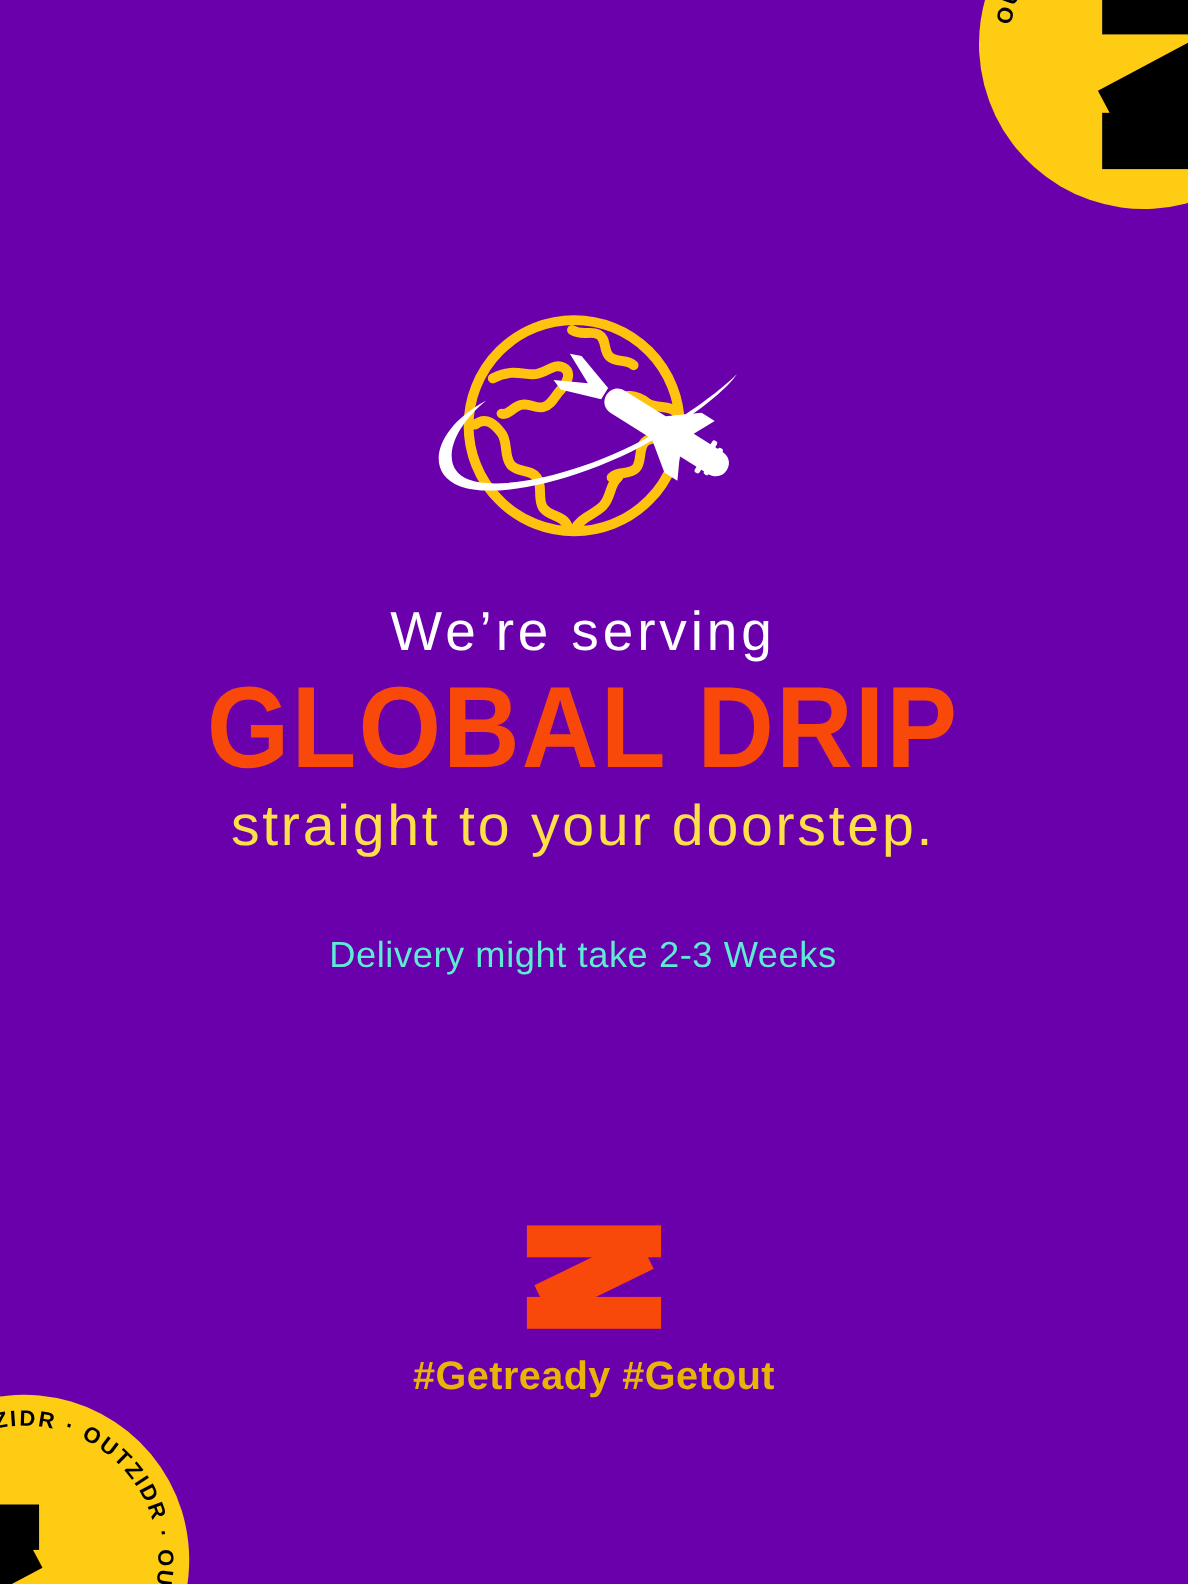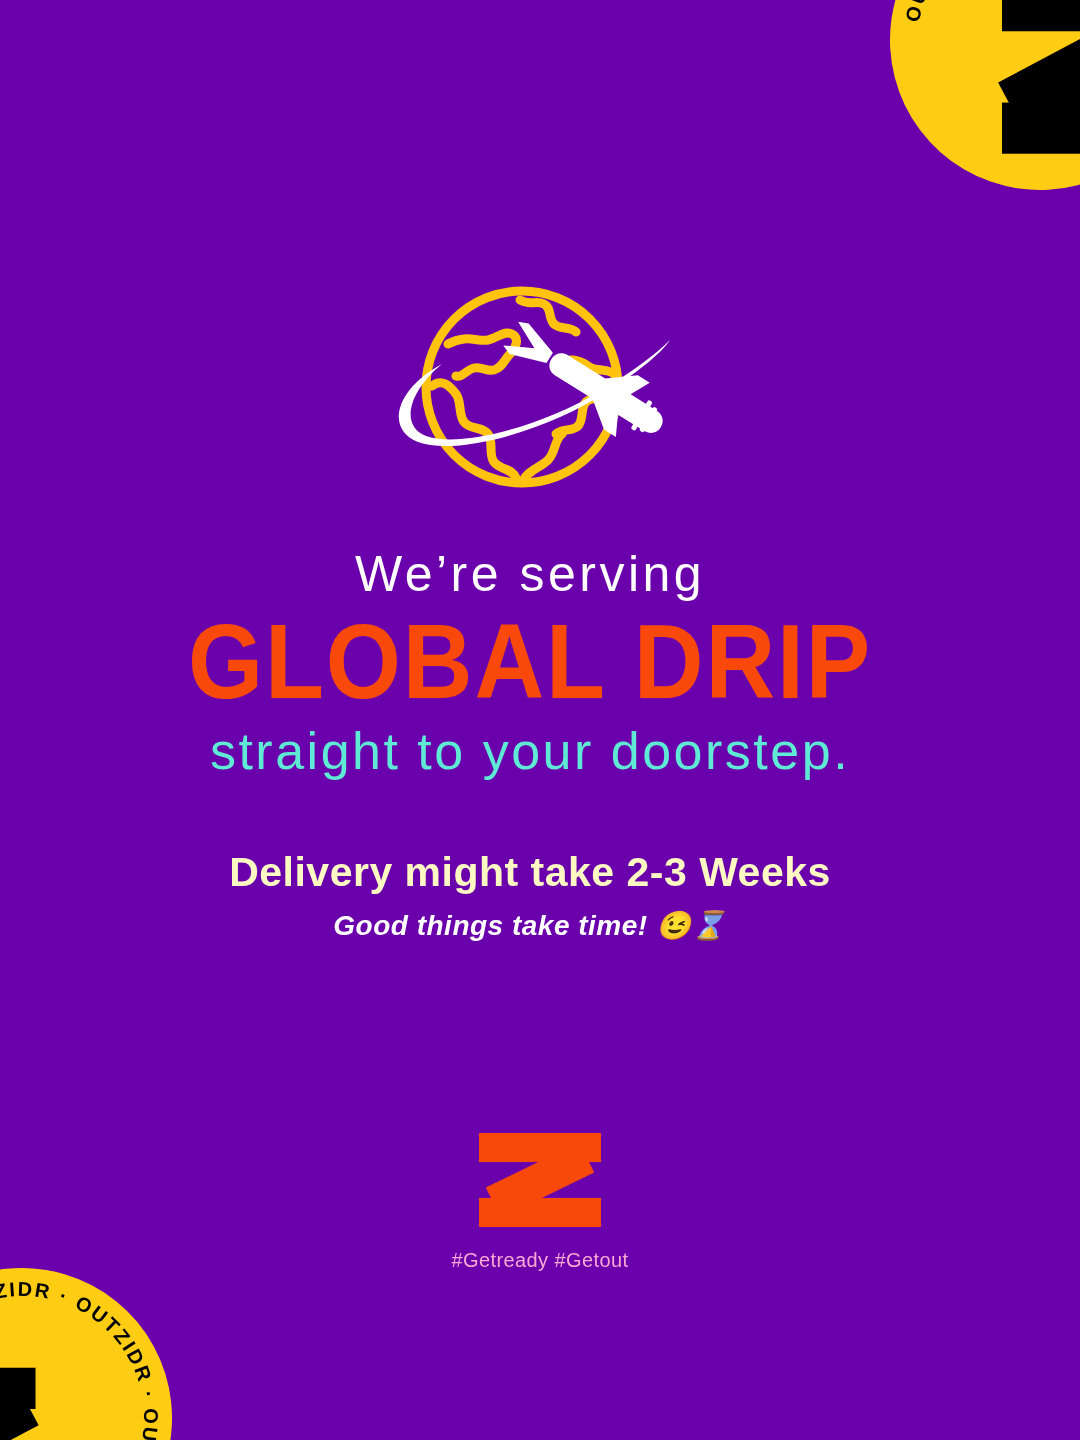--- a/index.html
+++ b/index.html
@@ -116,31 +116,31 @@
     color: #F9490A;
     font-size: 105px;
     font-weight: bold;
     letter-spacing: 2px;
     line-height: 1.0;
     margin-top: 8px;
     transform: scaleX(0.92);
     font-stretch: condensed;
   }
   .line-doorstep {
-    color: #5eead4;
+    color: #fde047;
     font-size: 52px;
     font-weight: 400;
     letter-spacing: 2.5px;
     line-height: 1.05;
     margin-top: 10px;
   }
   .line-delivery {
-    color: #fef9c3;
-    font-size: 41px;
-    font-weight: bold;
+    color: #5eead4;
+    font-size: 33px;
+    font-weight: normal;
     letter-spacing: 0.5px;
     margin-top: 72px;
     line-height: 1.1;
   }
   .line-goodthings {
     color: #FFFFFF;
     font-size: 28px;
     font-weight: bold;
     font-style: italic;
     letter-spacing: 0.5px;
@@ -174,23 +174,23 @@
   .footer-z .fdiag {
     position: absolute;
     left: 50%;
     top: 50%;
     width: 34px;
     height: 104px;
     background: #F9490A;
     transform: translate(-50%, -50%) rotate(64deg);
   }
   .footer-tags {
-    color: #f9a8d4;
-    font-size: 20px;
-    font-weight: normal;
+    color: #eab308;
+    font-size: 36px;
+    font-weight: bold;
     letter-spacing: 0.4px;
   }
 </style>
 </head>
 <body>
 
 <div id="poster">
 
   <div class="badge badge-tr">
     <div class="badge-ring">
@@ -262,21 +262,20 @@
         <path d="M2,28 L-34,16 L-44,20 L-16,34 L-44,48 L-34,52 L2,40 Z"></path>
       </g>
     </svg>
   </div>
 
   <div class="copy">
     <div class="line-serving">We’re serving</div>
     <div class="line-headline">GLOBAL DRIP</div>
     <div class="line-doorstep">straight to your doorstep.</div>
     <div class="line-delivery">Delivery might take 2-3 Weeks</div>
-    <div class="line-goodthings">Good things take time! 😉⌛</div>
   </div>
 
   <div class="footer">
     <div class="footer-z">
       <div class="fbar ftop"></div>
       <div class="fdiag"></div>
       <div class="fbar fbot"></div>
     </div>
     <div class="footer-tags">#Getready #Getout</div>
   </div>

